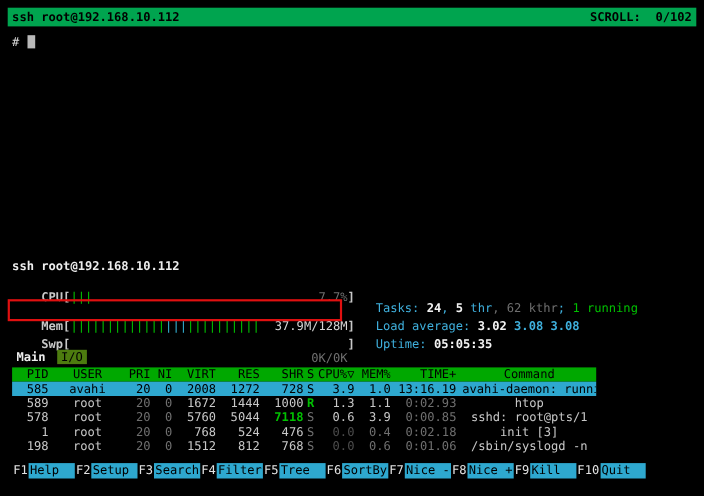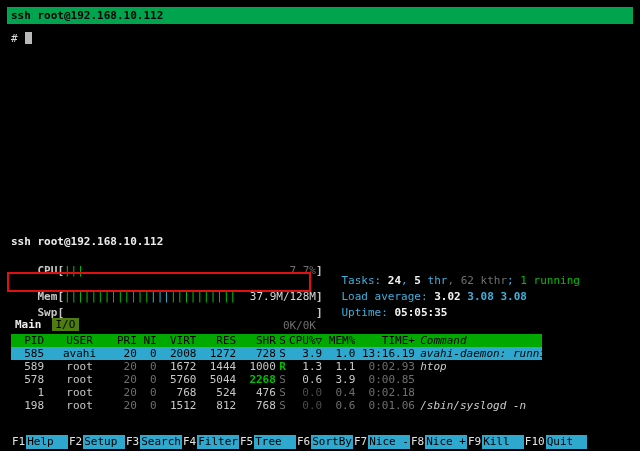--- a/index.html
+++ b/index.html
@@ -32,42 +32,43 @@
   .dm{color:#6f6f6f;}
   .annotation{position:absolute;left:0;top:265px;width:304px;height:20px;
               border:2px solid #e01010;box-sizing:border-box;pointer-events:none;z-index:5;}
   .tabbar{position:absolute;top:311px;left:4px;white-space:pre;}
   .tab{padding:0 4px;margin-right:6px;color:#ededed;font-weight:bold;}
   .tab.inactive{background:#4d7c0f;color:#000;font-weight:normal;}
   .prow{display:grid;grid-template-columns:5ch 10ch 4ch 3ch 6ch 6ch 6ch 2ch 5ch 5ch 9ch auto;
         width:531px;white-space:pre;height:13px;}
   .prow span{text-align:right;overflow:hidden;}
   .prow span:nth-child(2){text-align:center;padding-left:.7ch;}
-  .prow span:nth-child(12){text-align:left;padding-left:.8ch;font-style:italic;}
+  .prow span:nth-child(12){text-align:center;padding-left:.8ch;}
   .prow span:nth-child(8){text-align:center;}
   .theader{position:absolute;top:327px;left:4px;background:#00a800;color:#000;}
   .theader span{color:#000;}
   .rows{position:absolute;top:340px;left:4px;width:622px;}
   .prow.sel{background:#2ea8cf;}
   .prow.sel span{color:#000 !important;font-weight:normal;}
   .w{color:#c8c8c8;}
   .d{color:#6f6f6f;}
   .dd{color:#4c4c4c;}
   .g{color:#00c000;font-weight:bold;}
-  .fnbar{position:absolute;top:428px;left:4px;display:flex;height:14px;line-height:14px;white-space:pre;}
+  .fnbar{position:absolute;top:414px;left:4px;display:flex;height:14px;line-height:14px;white-space:pre;}
   .fk-key{color:#e2e2e2;padding:0 1px;}
   .fk-label{display:inline-block;width:6ch;background:#2ea8cf;color:#000;padding:0 1px;}
 </style>
 </head>
 <body>
 
 <div class="screen">
 
   <div class="topbar">
     <span>ssh root@192.168.10.112</span>
+    <span>SCROLL:  0/102</span>
   </div>
   <div class="prompt">
     <span>#</span><span class="cursor"></span>
   </div>
 
   <div class="pane-title">ssh root@192.168.10.112</div>
 
   <div class="meter" style="top:244px">
     <span class="mlabel">CPU</span><span class="brk">[</span><span class="mbody"><span class="seg-g">|||</span><span class="mval dimv">7.7%</span></span><span class="brk">]</span>
   </div>
@@ -94,20 +95,20 @@
     <span class="cy">Uptime: </span><span class="bw">05:05:35</span>
   </div>
 
   <div class="tabbar"><span class="tab">Main</span><span class="tab inactive">I/O</span></div>
 
   <div class="prow theader"><span>PID</span><span>USER</span><span>PRI</span><span>NI</span><span>VIRT</span><span>RES</span><span>SHR</span><span>S</span><span>CPU%▽</span><span>MEM%</span><span>TIME+</span><span>Command</span></div>
 
   <div class="rows">
       <div class="prow sel"><span class="w">585</span><span class="w">avahi</span><span class="w">20</span><span class="w">0</span><span class="w">2008</span><span class="w">1272</span><span class="w">728</span><span class="w">S</span><span class="w">3.9</span><span class="w">1.0</span><span class="w">13:16.19</span><span class="w">avahi-daemon: running</span></div>
       <div class="prow"><span class="w">589</span><span class="w">root</span><span class="d">20</span><span class="d">0</span><span class="w">1672</span><span class="w">1444</span><span class="w">1000</span><span class="g">R</span><span class="w">1.3</span><span class="w">1.1</span><span class="d">0:02.93</span><span class="w">htop</span></div>
-      <div class="prow"><span class="w">578</span><span class="w">root</span><span class="d">20</span><span class="d">0</span><span class="w">5760</span><span class="w">5044</span><span class="g">2268</span><span class="d">S</span><span class="w">0.6</span><span class="w">3.9</span><span class="d">0:00.85</span></div>
-      <div class="prow"><span class="w">1</span><span class="w">root</span><span class="d">20</span><span class="d">0</span><span class="w">768</span><span class="w">524</span><span class="w">476</span><span class="d">S</span><span class="dd">0.0</span><span class="d">0.4</span><span class="d">0:02.18</span></div>
+      <div class="prow"><span class="w">578</span><span class="w">root</span><span class="d">20</span><span class="d">0</span><span class="w">5760</span><span class="w">5044</span><span class="g">7118</span><span class="d">S</span><span class="w">0.6</span><span class="w">3.9</span><span class="d">0:00.85</span><span class="w">sshd: root@pts/1</span></div>
+      <div class="prow"><span class="w">1</span><span class="w">root</span><span class="d">20</span><span class="d">0</span><span class="w">768</span><span class="w">524</span><span class="w">476</span><span class="d">S</span><span class="dd">0.0</span><span class="d">0.4</span><span class="d">0:02.18</span><span class="w">init [3]</span></div>
       <div class="prow"><span class="w">198</span><span class="w">root</span><span class="d">20</span><span class="d">0</span><span class="w">1512</span><span class="w">812</span><span class="w">768</span><span class="d">S</span><span class="dd">0.0</span><span class="d">0.6</span><span class="d">0:01.06</span><span class="w">/sbin/syslogd -n</span></div>
     </div>
 
   <div class="fnbar"><span><span class="fk-key">F1</span><span class="fk-label">Help</span></span><span><span class="fk-key">F2</span><span class="fk-label">Setup</span></span><span><span class="fk-key">F3</span><span class="fk-label">Search</span></span><span><span class="fk-key">F4</span><span class="fk-label">Filter</span></span><span><span class="fk-key">F5</span><span class="fk-label">Tree</span></span><span><span class="fk-key">F6</span><span class="fk-label">SortBy</span></span><span><span class="fk-key">F7</span><span class="fk-label">Nice -</span></span><span><span class="fk-key">F8</span><span class="fk-label">Nice +</span></span><span><span class="fk-key">F9</span><span class="fk-label">Kill</span></span><span><span class="fk-key">F10</span><span class="fk-label">Quit</span></span></div>
 
 </div>
 
 </body></html>

